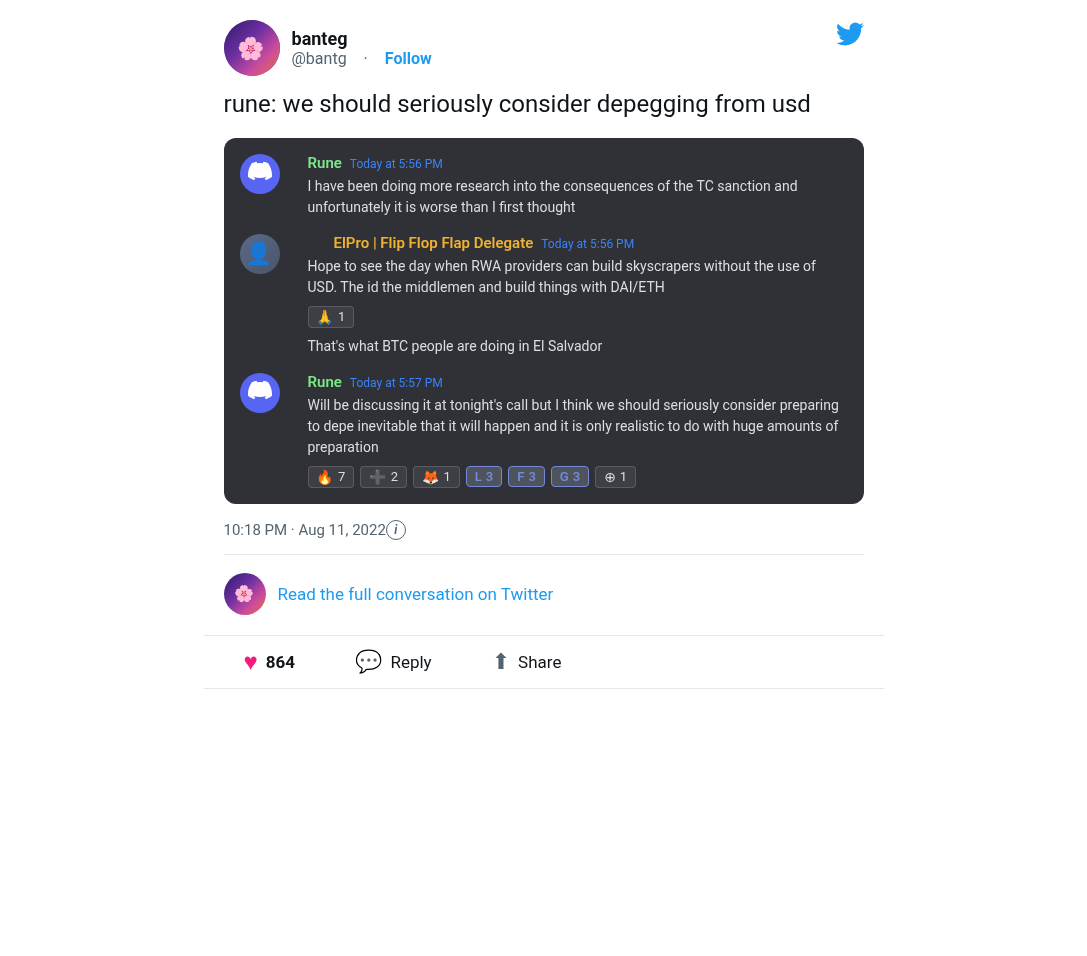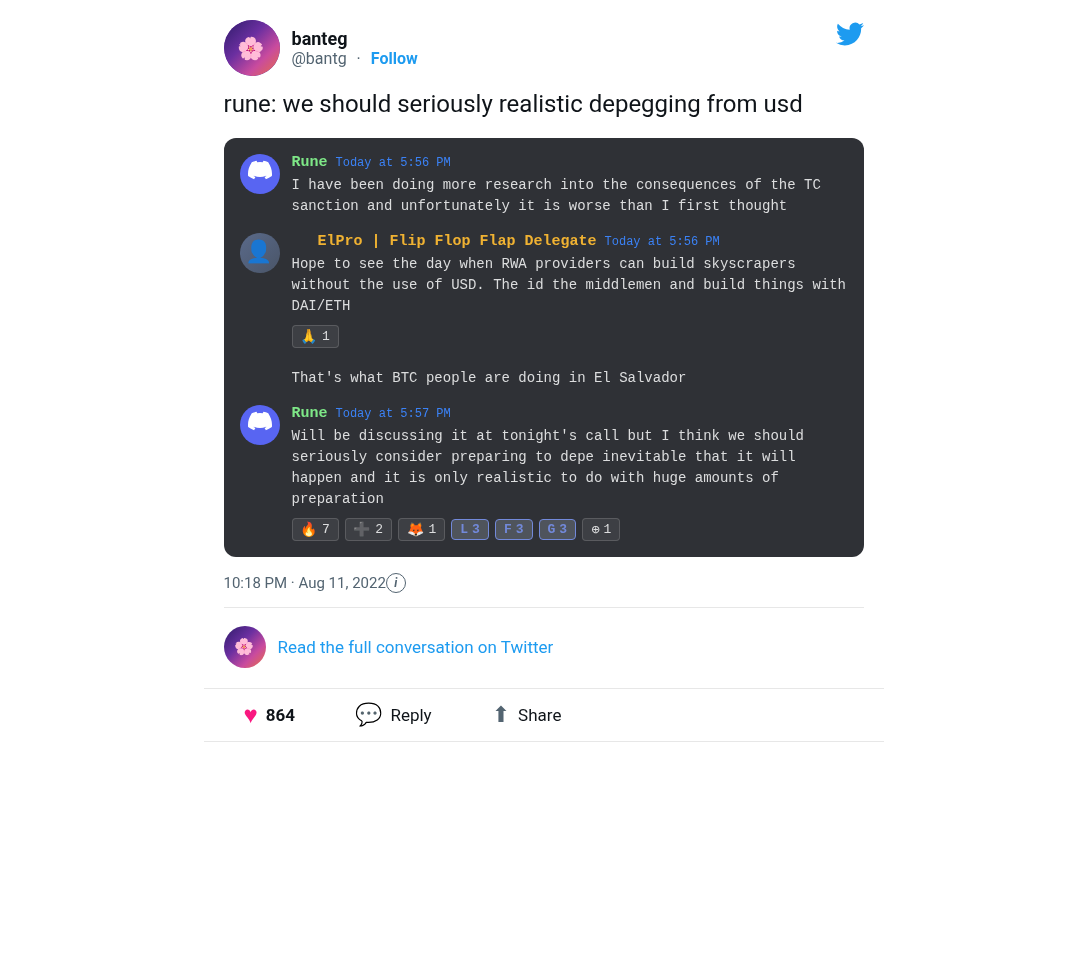--- a/index.html
+++ b/index.html
@@ -57,21 +57,21 @@
       justify-content: space-between;
     }
     .username {
       font-weight: 700;
       font-size: 18px;
       color: #0f1419;
     }
     .handle-follow {
       display: flex;
       align-items: center;
-      gap: 10px;
+      gap: 17px;
       font-size: 16px;
       color: #536471;
     }
     .handle {
       color: #536471;
     }
     .dot {
       color: #536471;
     }
     .follow-btn {
@@ -93,23 +93,22 @@
     }
     .discord-embed {
       background: #2f3136;
       border-radius: 12px;
       padding: 16px;
       margin-bottom: 16px;
       overflow: hidden;
     }
     .discord-message {
       display: flex;
-      gap: 12px;
+      gap: 28px;
       margin-bottom: 16px;
-      font-family: Liberation Mono, monospace;
     }
     .discord-message:last-child {
       margin-bottom: 0;
     }
     .discord-avatar {
       width: 40px;
       height: 40px;
       border-radius: 50%;
       flex-shrink: 0;
     }
@@ -336,21 +335,21 @@
         </div>
       </div>
     </div>
     <div class="twitter-icon">
       <svg width="28" height="28" viewBox="0 0 24 24" fill="#1d9bf0">
         <path d="M23.954 4.569a10 10 0 01-2.825.775 4.958 4.958 0 002.163-2.723c-.951.555-2.005.959-3.127 1.184a4.92 4.92 0 00-8.384 4.482C7.691 8.094 4.066 6.13 1.64 3.161a4.822 4.822 0 00-.666 2.475c0 1.71.87 3.213 2.188 4.096a4.904 4.904 0 01-2.228-.616v.061a4.923 4.923 0 003.946 4.827 4.996 4.996 0 01-2.212.085 4.937 4.937 0 004.604 3.417 9.868 9.868 0 01-6.102 2.105c-.39 0-.779-.023-1.17-.067a13.995 13.995 0 007.557 2.209c9.054 0 13.999-7.496 13.999-13.986 0-.209 0-.42-.015-.63a9.936 9.936 0 002.46-2.548l-.047-.02z"></path>
       </svg>
     </div>
   </div>
 
-  <div class="tweet-text">rune: we should seriously realistic depegging from usd</div>
+  <div class="tweet-text">rune: we should seriously consider depegging from usd</div>
 
   <div class="discord-embed">
 
     <div class="discord-message">
       <div class="discord-avatar discord-avatar-rune">
         <span class="discord-icon">
           <svg width="24" height="24" viewBox="0 0 24 24" fill="white">
             <path d="M20.317 4.37a19.791 19.791 0 00-4.885-1.515.074.074 0 00-.079.037c-.21.375-.444.864-.608 1.25a18.27 18.27 0 00-5.487 0 12.64 12.64 0 00-.617-1.25.077.077 0 00-.079-.037A19.736 19.736 0 003.677 4.37a.07.07 0 00-.032.027C.533 9.046-.32 13.58.099 18.057a.082.082 0 00.031.057 19.9 19.9 0 005.993 3.03.078.078 0 00.084-.028c.462-.63.874-1.295 1.226-1.994a.076.076 0 00-.041-.106 13.107 13.107 0 01-1.872-.892.077.077 0 01-.008-.128 10.2 10.2 0 00.372-.292.074.074 0 01.077-.01c3.928 1.793 8.18 1.793 12.062 0a.074.074 0 01.078.01c.12.098.246.198.373.292a.077.077 0 01-.006.127 12.299 12.299 0 01-1.873.892.077.077 0 00-.041.107c.36.698.772 1.362 1.225 1.993a.076.076 0 00.084.028 19.839 19.839 0 006.002-3.03.077.077 0 00.032-.054c.5-5.177-.838-9.674-3.549-13.66a.061.061 0 00-.031-.03z"></path>
           </svg>
         </span>
@@ -375,21 +374,21 @@
           <span class="discord-username-elpro">ElPro | Flip Flop Flap Delegate</span>
           <span class="discord-timestamp">Today at 5:56 PM</span>
         </div>
         <span class="discord-text">Hope to see the day when RWA providers can build skyscrapers without the use of USD. The id the middlemen and build things with DAI/ETH</span>
         <div class="reactions">
           <div class="reaction">
             <span class="emoji-reaction">🙏</span>
             <span>1</span>
           </div>
         </div>
-        <div style="margin-top:20px;">
+        <div style="margin-top:8px;">
           <span class="discord-text">That's what BTC people are doing in El Salvador</span>
         </div>
       </div>
     </div>
 
     <div class="discord-message">
       <div class="discord-avatar discord-avatar-rune">
         <span class="discord-icon">
           <svg width="24" height="24" viewBox="0 0 24 24" fill="white">
             <path d="M20.317 4.37a19.791 19.791 0 00-4.885-1.515.074.074 0 00-.079.037c-.21.375-.444.864-.608 1.25a18.27 18.27 0 00-5.487 0 12.64 12.64 0 00-.617-1.25.077.077 0 00-.079-.037A19.736 19.736 0 003.677 4.37a.07.07 0 00-.032.027C.533 9.046-.32 13.58.099 18.057a.082.082 0 00.031.057 19.9 19.9 0 005.993 3.03.078.078 0 00.084-.028c.462-.63.874-1.295 1.226-1.994a.076.076 0 00-.041-.106 13.107 13.107 0 01-1.872-.892.077.077 0 01-.008-.128 10.2 10.2 0 00.372-.292.074.074 0 01.077-.01c3.928 1.793 8.18 1.793 12.062 0a.074.074 0 01.078.01c.12.098.246.198.373.292a.077.077 0 01-.006.127 12.299 12.299 0 01-1.873.892.077.077 0 00-.041.107c.36.698.772 1.362 1.225 1.993a.076.076 0 00.084.028 19.839 19.839 0 006.002-3.03.077.077 0 00.032-.054c.5-5.177-.838-9.674-3.549-13.66a.061.061 0 00-.031-.03z"></path>

